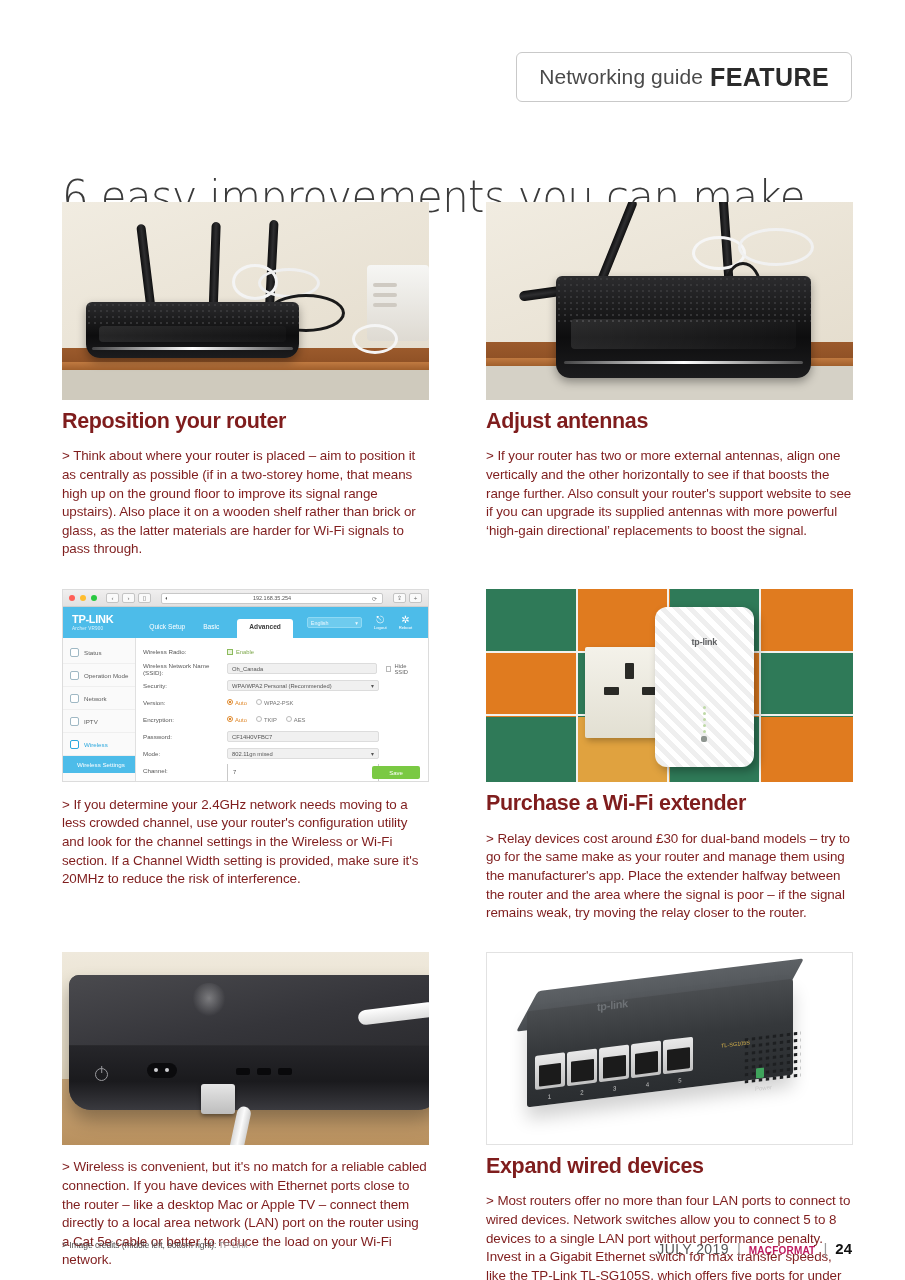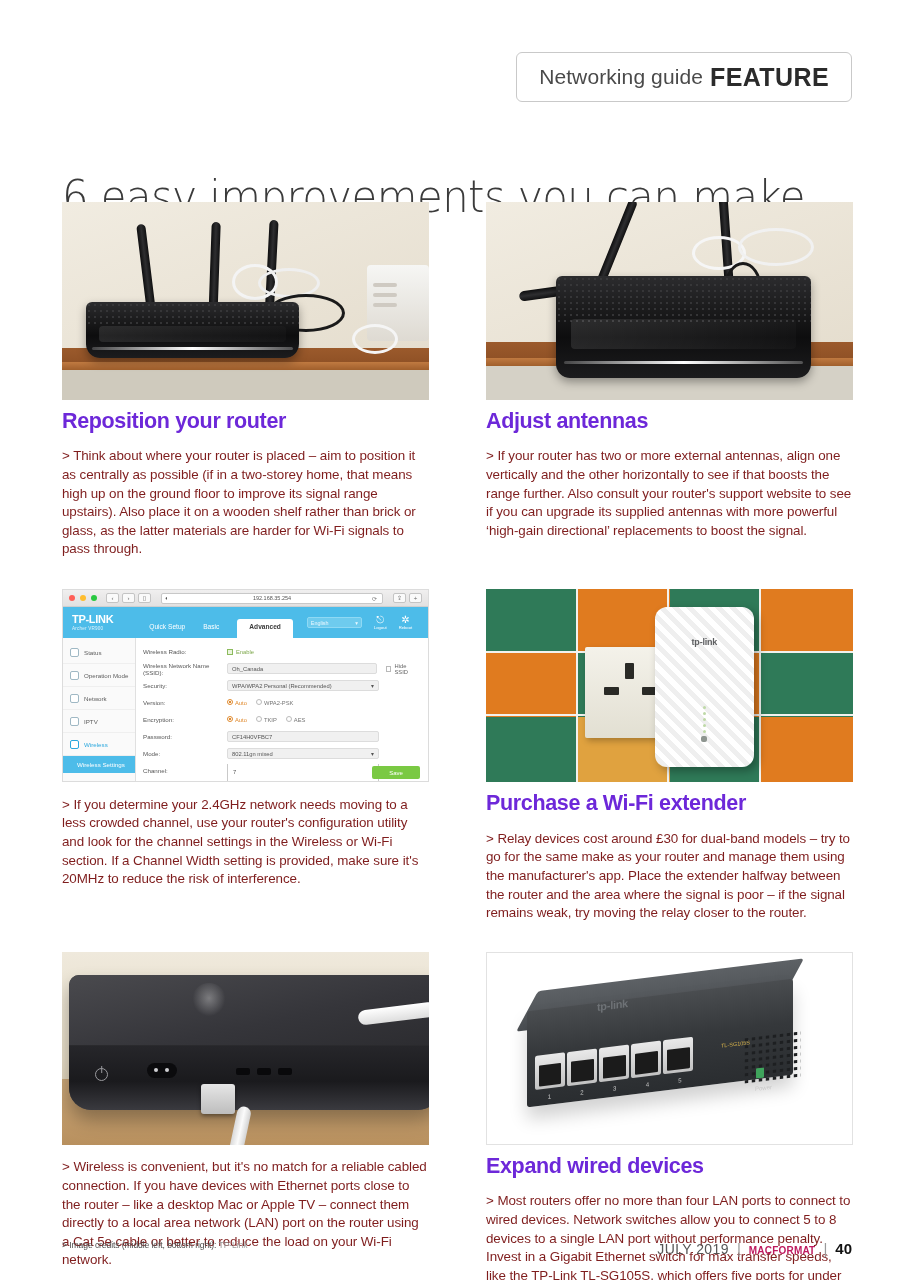--- a/index.html
+++ b/index.html
@@ -67,21 +67,21 @@
 
   .figure {
     width: 367px;
     position: relative;
     overflow: hidden;
     background: #e9e9e9;
   }
   .figure.framed { border: 1px solid #e2e2e2; background: #fff; }
 
   .tip-title {
-    color: #6d28d9;
+    color: #7f1d1d;
     font-weight: 700;
     font-size: 21.5px;
     line-height: 25px;
     margin: 9px 0 3px 0;
     letter-spacing: -0.35px;
   }
   .tip-body {
     font-size: 13.4px;
     line-height: 18.6px;
     color: #7f1d1d;
@@ -668,15 +668,15 @@
 <div class="footer">
   <div class="credits">
     <span>&gt; Image credits (middle left, bottom right):</span>
     <span class="src">TP-Link</span>
   </div>
   <div class="folio">
     <span class="issue">JULY 2019</span>
     <span class="sep">|</span>
     <span class="brand">MACFORMAT</span>
     <span class="sep">|</span>
-    <span class="pageno">40</span>
+    <span class="pageno">24</span>
   </div>
 </div>
 
 </body></html>

